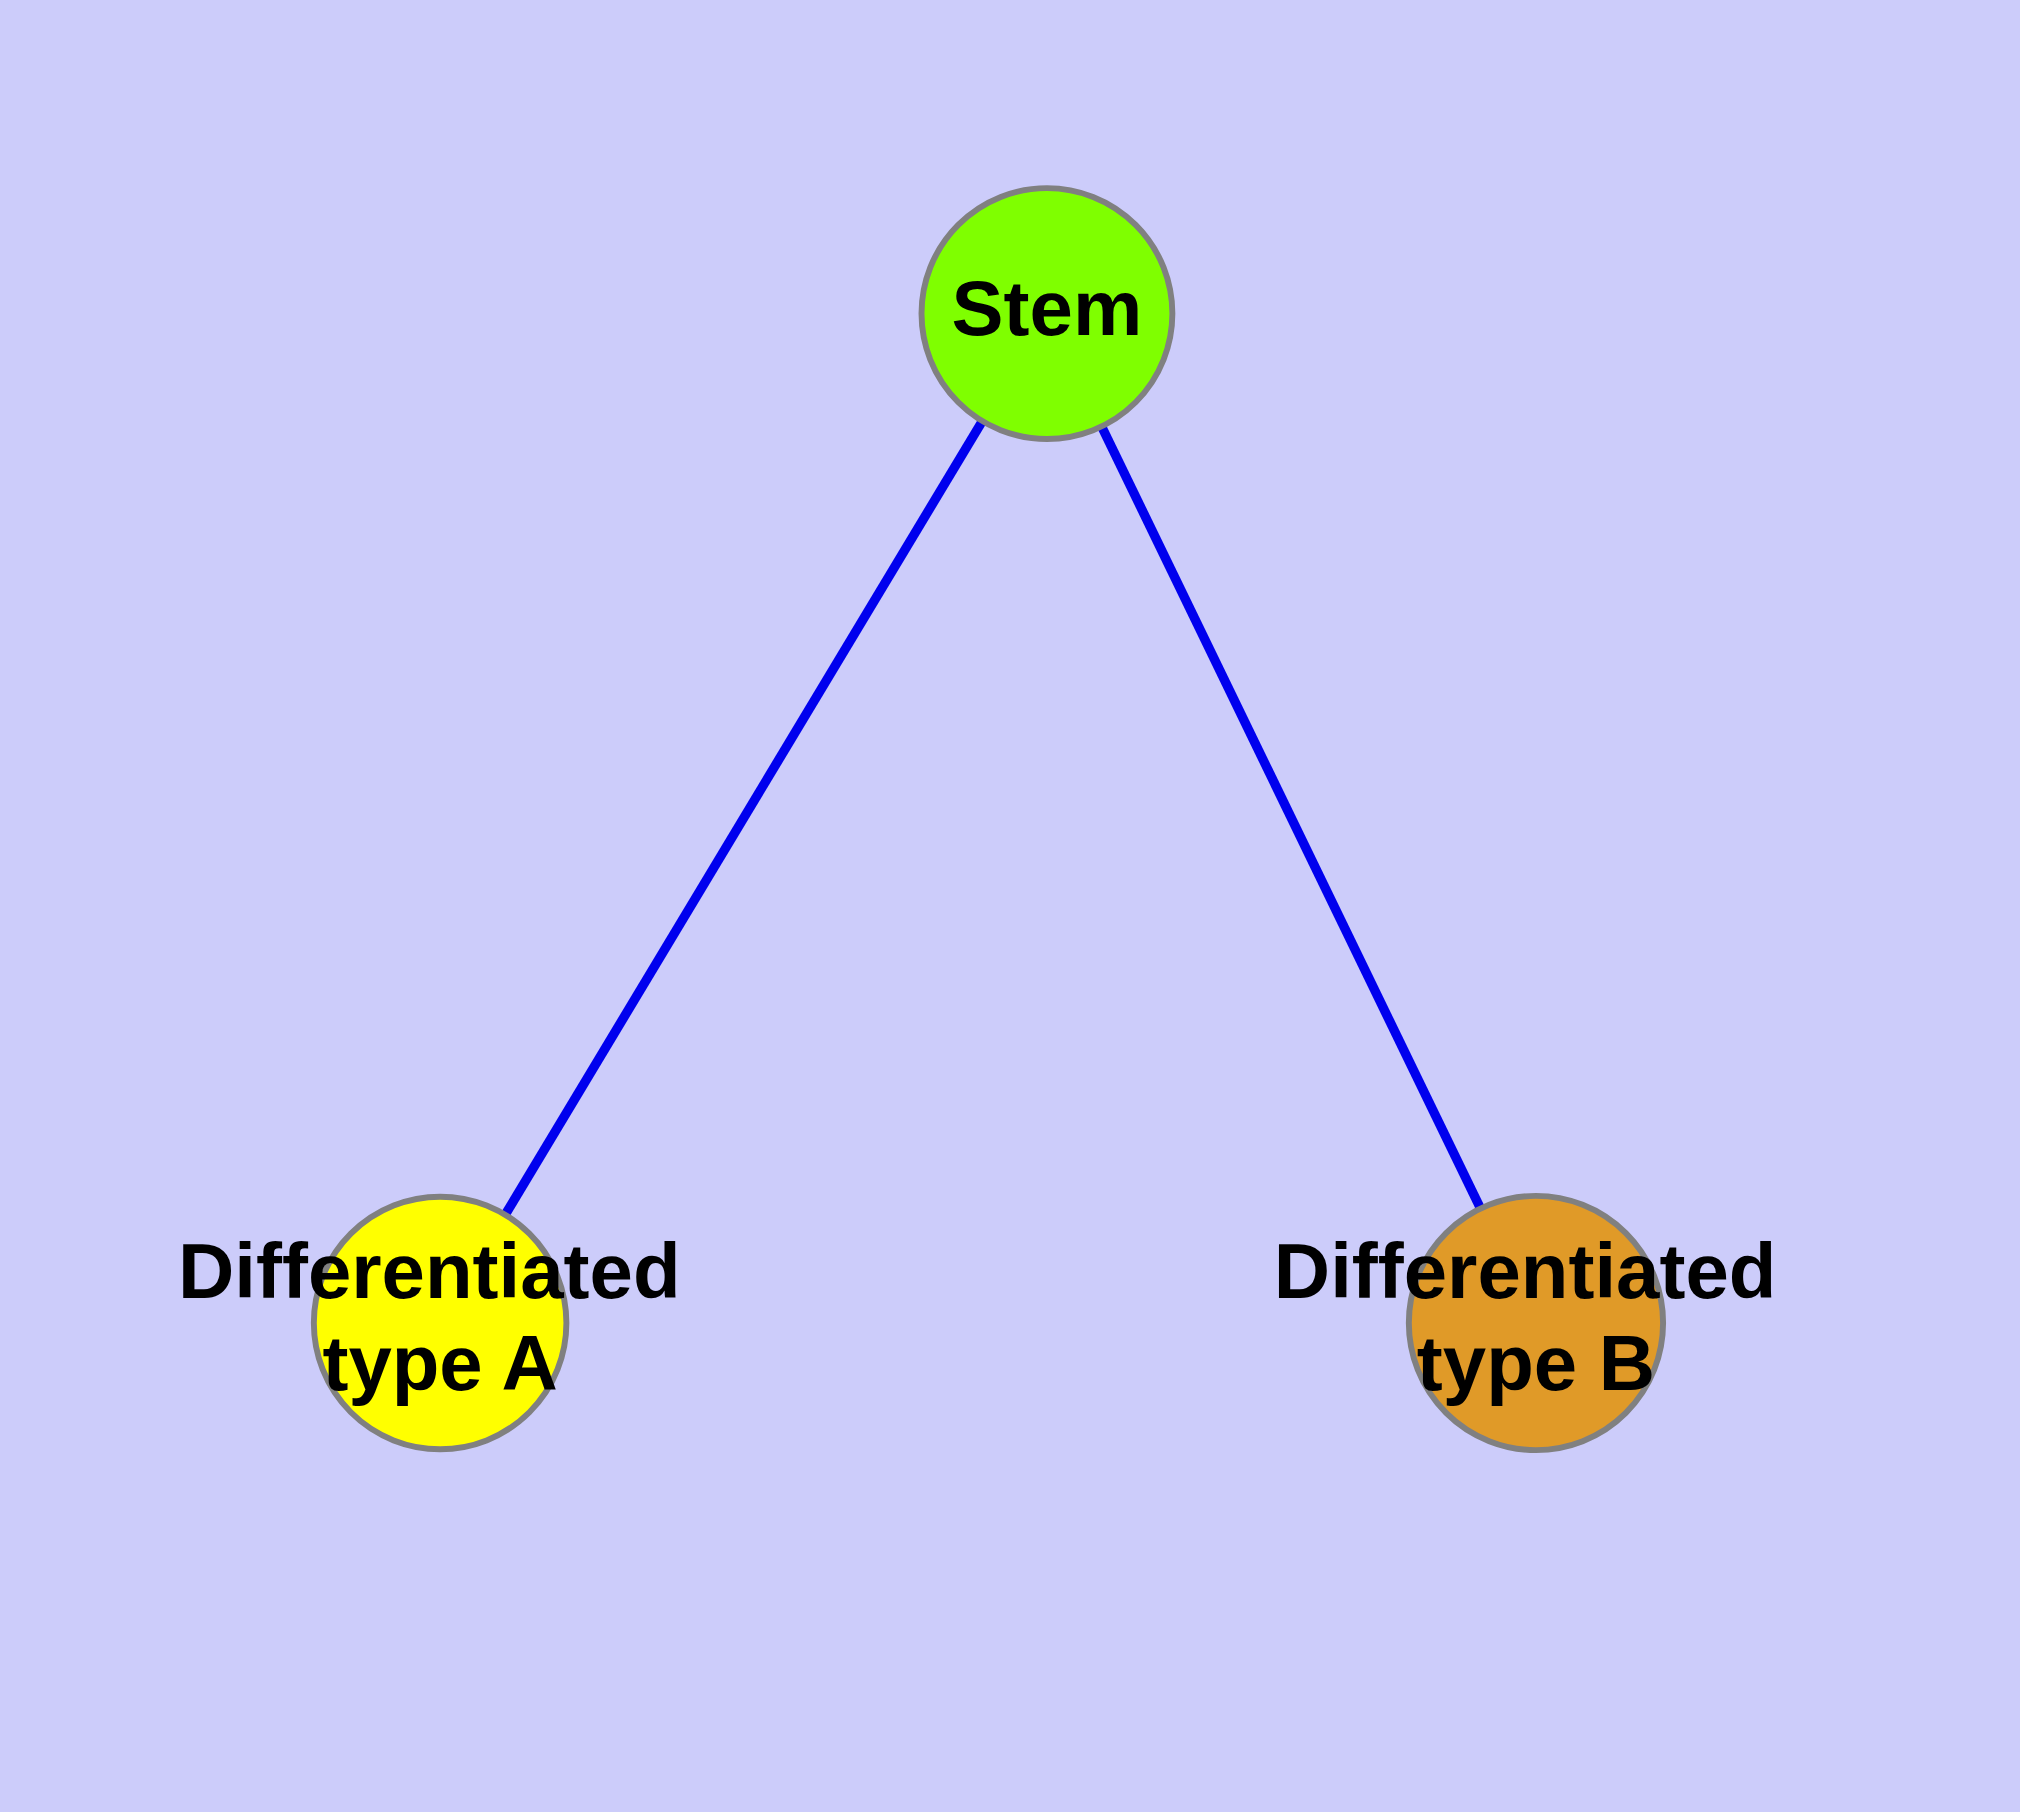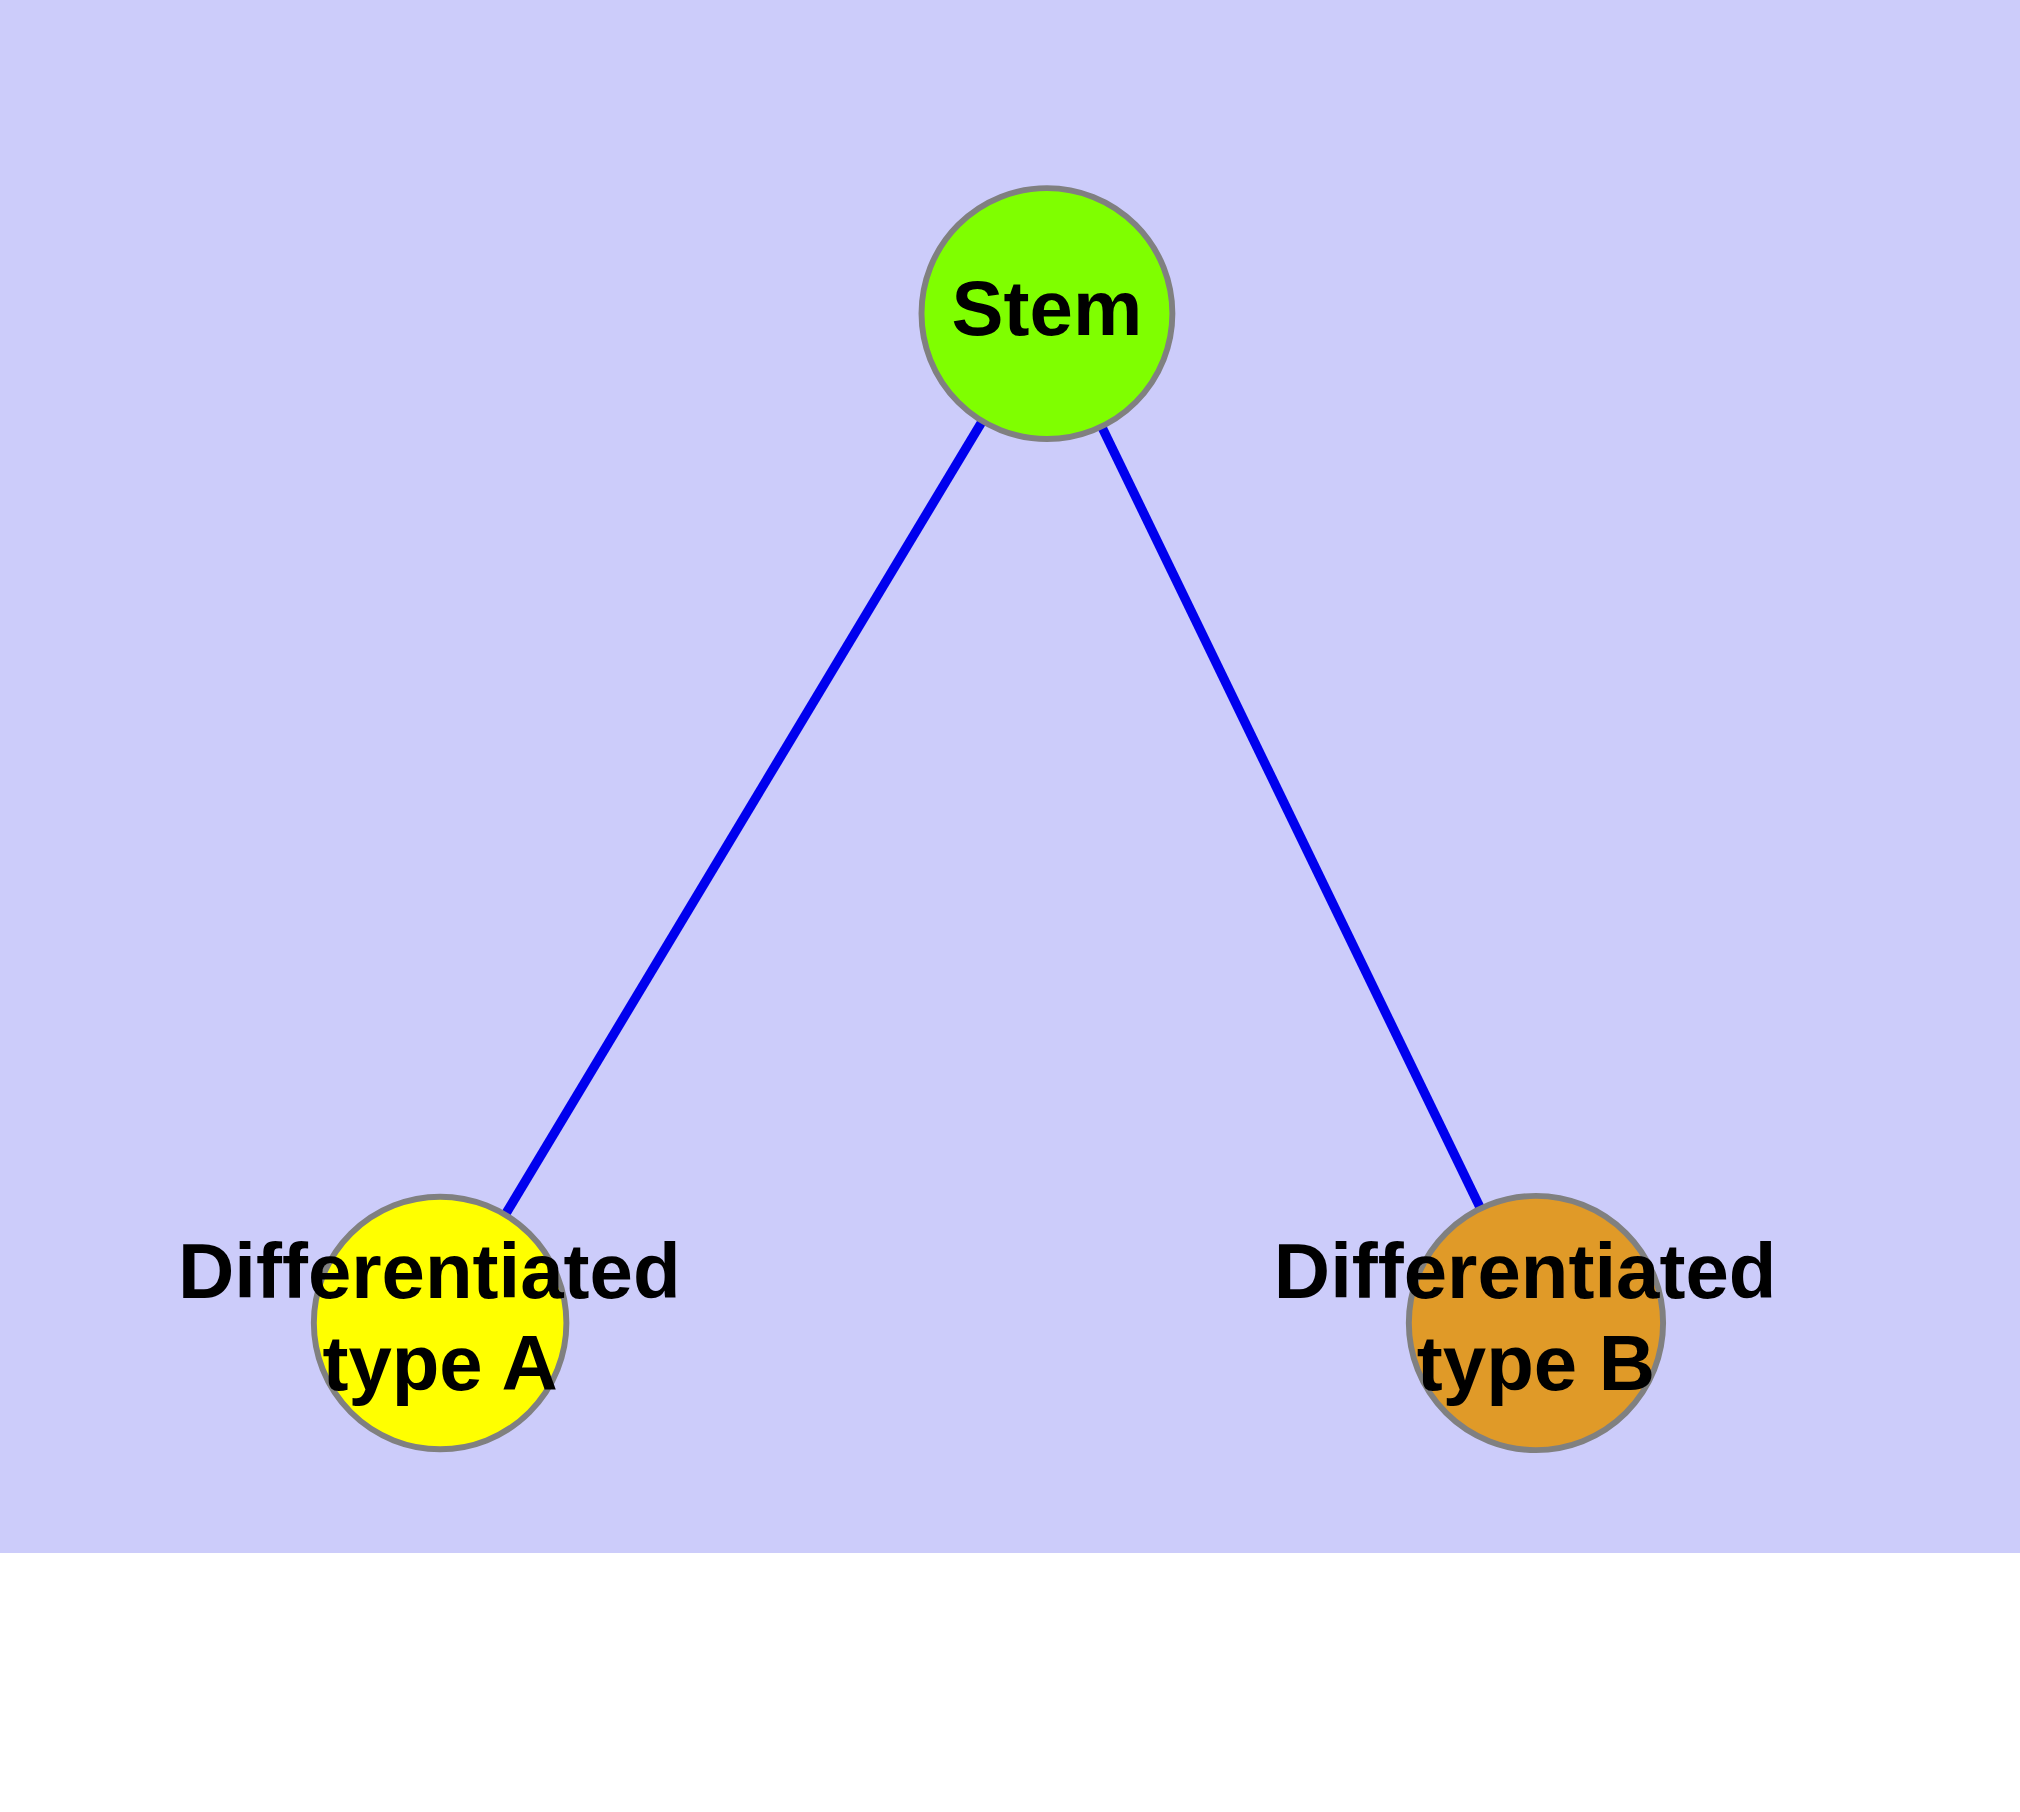--- a/index.html
+++ b/index.html
@@ -43,21 +43,21 @@
   .graph-edge {
     stroke: #0000ee;
     stroke-width: 11;
     stroke-linecap: butt;
     fill: none;
   }
 </style>
 </head>
 <body style="width: 2021px; height: 1812px;">
 
-<div id="graph-canvas" style="width: 2021px; height: 1553px; background: rgb(204, 204, 250);">
+<div id="graph-canvas" style="width: 2021px; height: 1812px; background: rgb(204, 204, 250);">
 
   <svg id="graph-svg" viewBox="0 0 2384 2138" xmlns="http://www.w3.org/2000/svg" style="width: 2021px; height: 1812px;">
 
     <g>
       <line class="graph-edge" x1="1158.745022851952" y1="496.84312539570556" x2="595.7702134801294" y2="1433.2998264597288" stroke="#0000ee" stroke-width="11"></line>
       <line class="graph-edge" x1="1299.5273182172248" y1="503.1924367360738" x2="1746.600690996056" y2="1426.0076654701954" stroke="#0000ee" stroke-width="11"></line>
     </g>
 
     <g>
       <circle class="node-circle" cx="1235" cy="370" r="148" fill="#7fff00" stroke="#808080" stroke-width="7"></circle>

